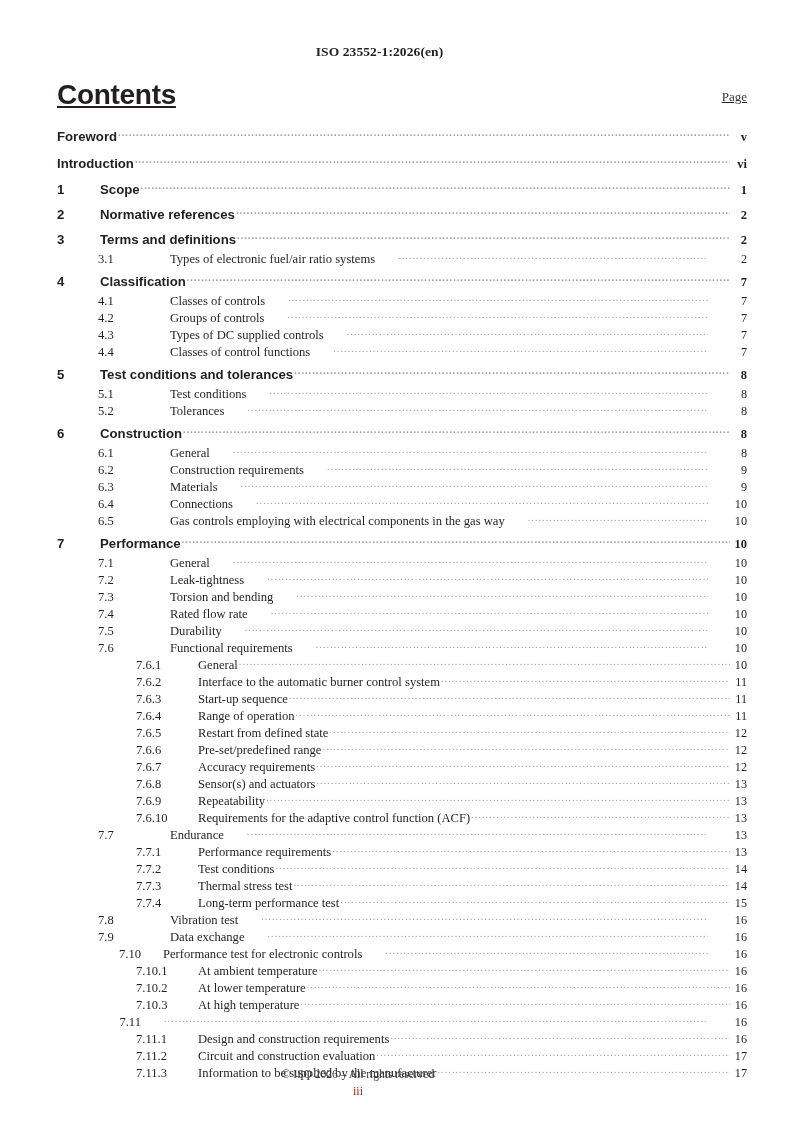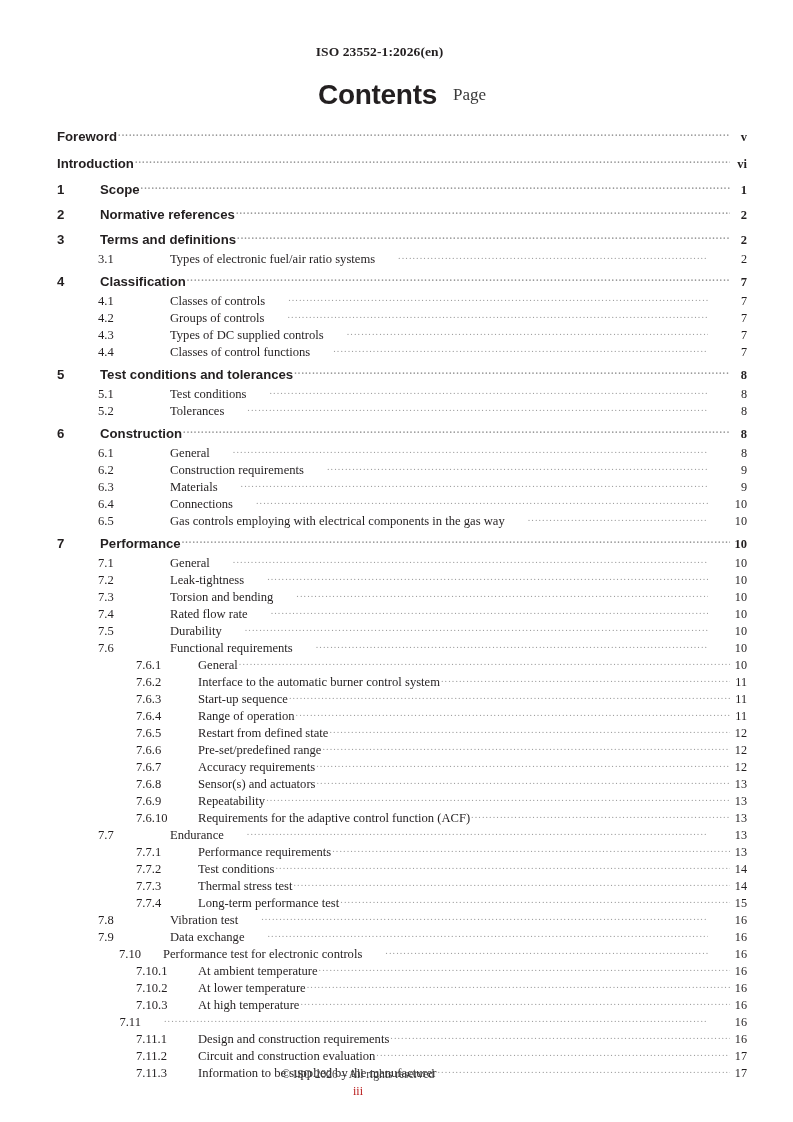--- a/index.html
+++ b/index.html
@@ -37,33 +37,34 @@
   }
 
   
   .toc-head-row {
     position: absolute;
     top: 80px;
     left: 57px;
     width: 690px;
     display: flex;
     align-items: flex-end;
-    justify-content: center;
+    justify-content: space-between;
+    text-decoration: underline;
   }
   .toc-title {
     font-family: "Liberation Sans", sans-serif;
     font-weight: bold;
     font-size: 28px;
     line-height: 30px;
     letter-spacing: -0.3px;
     color: #231f20;
   }
   .page-col-label {
     font-family: "Liberation Serif", serif;
-    font-size: 17px;
+    font-size: 13px;
     color: #3a3a3a;
     padding-bottom: 5px;
     margin-left: 16px;
   }
 
   
   .toc {
     position: absolute;
     top: 128px;
     left: 57px;

